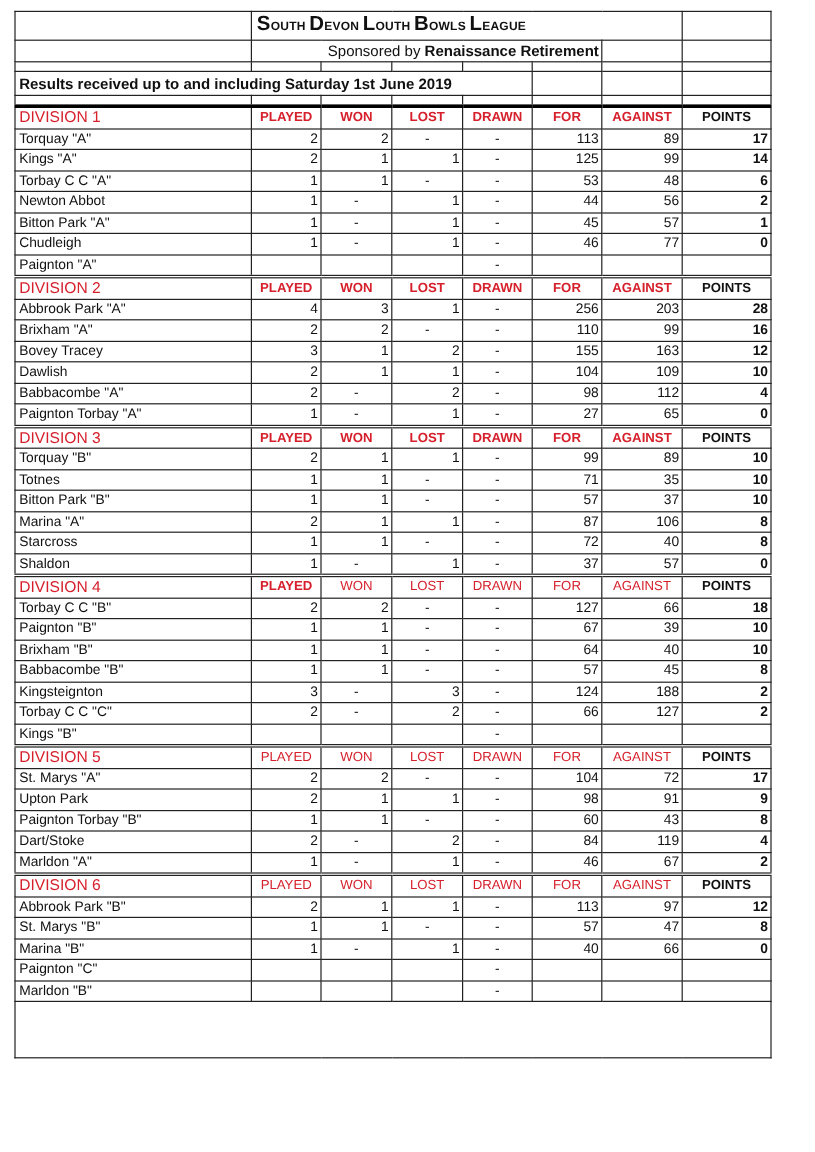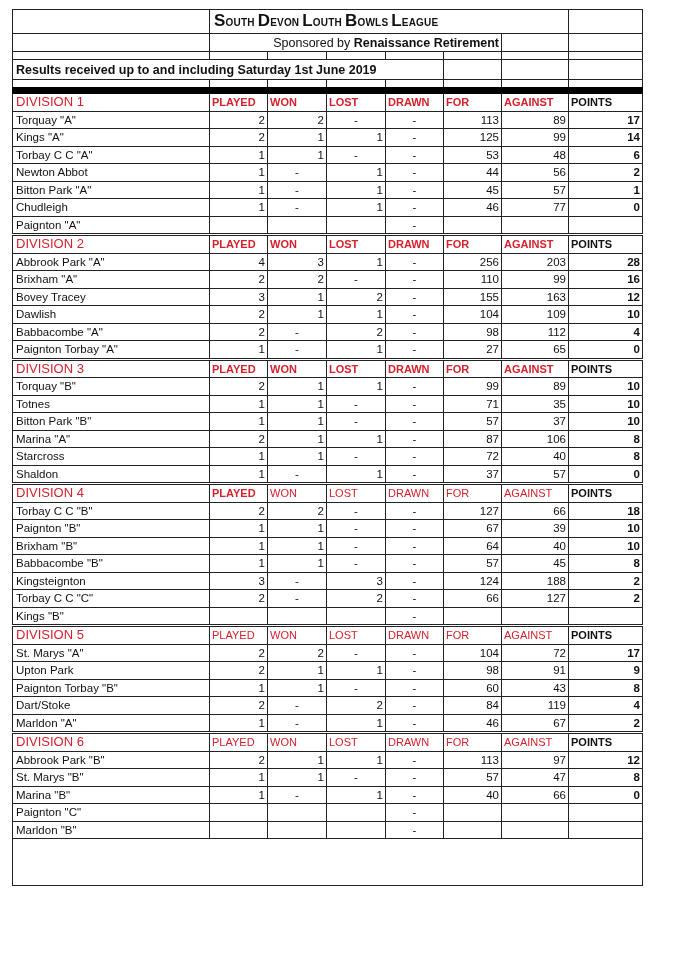--- a/index.html
+++ b/index.html
@@ -19,22 +19,22 @@
   col.c-points { width: 74px; }
   .title-row td { height: 23px; }
   .title { font-size: 17px; font-weight: bold; letter-spacing: 0.2px; padding-left: 4px; }
   .title .sc { font-size: 10px; }
   .sponsor-row td { height: 17px; text-align: right; }
   .sponsor { font-size: 12.5px; padding-left: 3px; }
   .sponsor b { font-weight: bold; }
   .spacer-row td { height: 7px; line-height: 7px; padding: 0; }
   .results-row td { height: 19px; }
   .results { font-size: 12.5px; font-weight: bold; padding-left: 3px; }
-  .div-head td { border-top: 3px double #222; color: #d6202c; font-size: 11px; }
-  .div-head td.first { border-top: 7px solid #000000; }
+  .div-head td { border-top: 3px double #222; color: #d6202c; font-size: 11px; text-align: center; }
+  .div-head td.first { border-top: 3px solid #000000; }
   .div-head td.name { text-align: left; font-size: 13px; padding-left: 3px; }
   .div-head td.pts { color: #111; font-weight: bold; }
   .div-head.boldhead td.h { font-weight: bold; }
   .div-head td.hb { font-weight: bold; }
   td.team { text-align: left; padding-left: 3px; font-size: 11.5px; }
   td.num { text-align: right; padding-right: 2px; }
   td.dash { text-align: center; }
   td.pts-val { text-align: right; font-weight: bold; padding-right: 2px; }
   .blank-row td { height: 46px; border-top: 1px solid #222; }
 </style>

